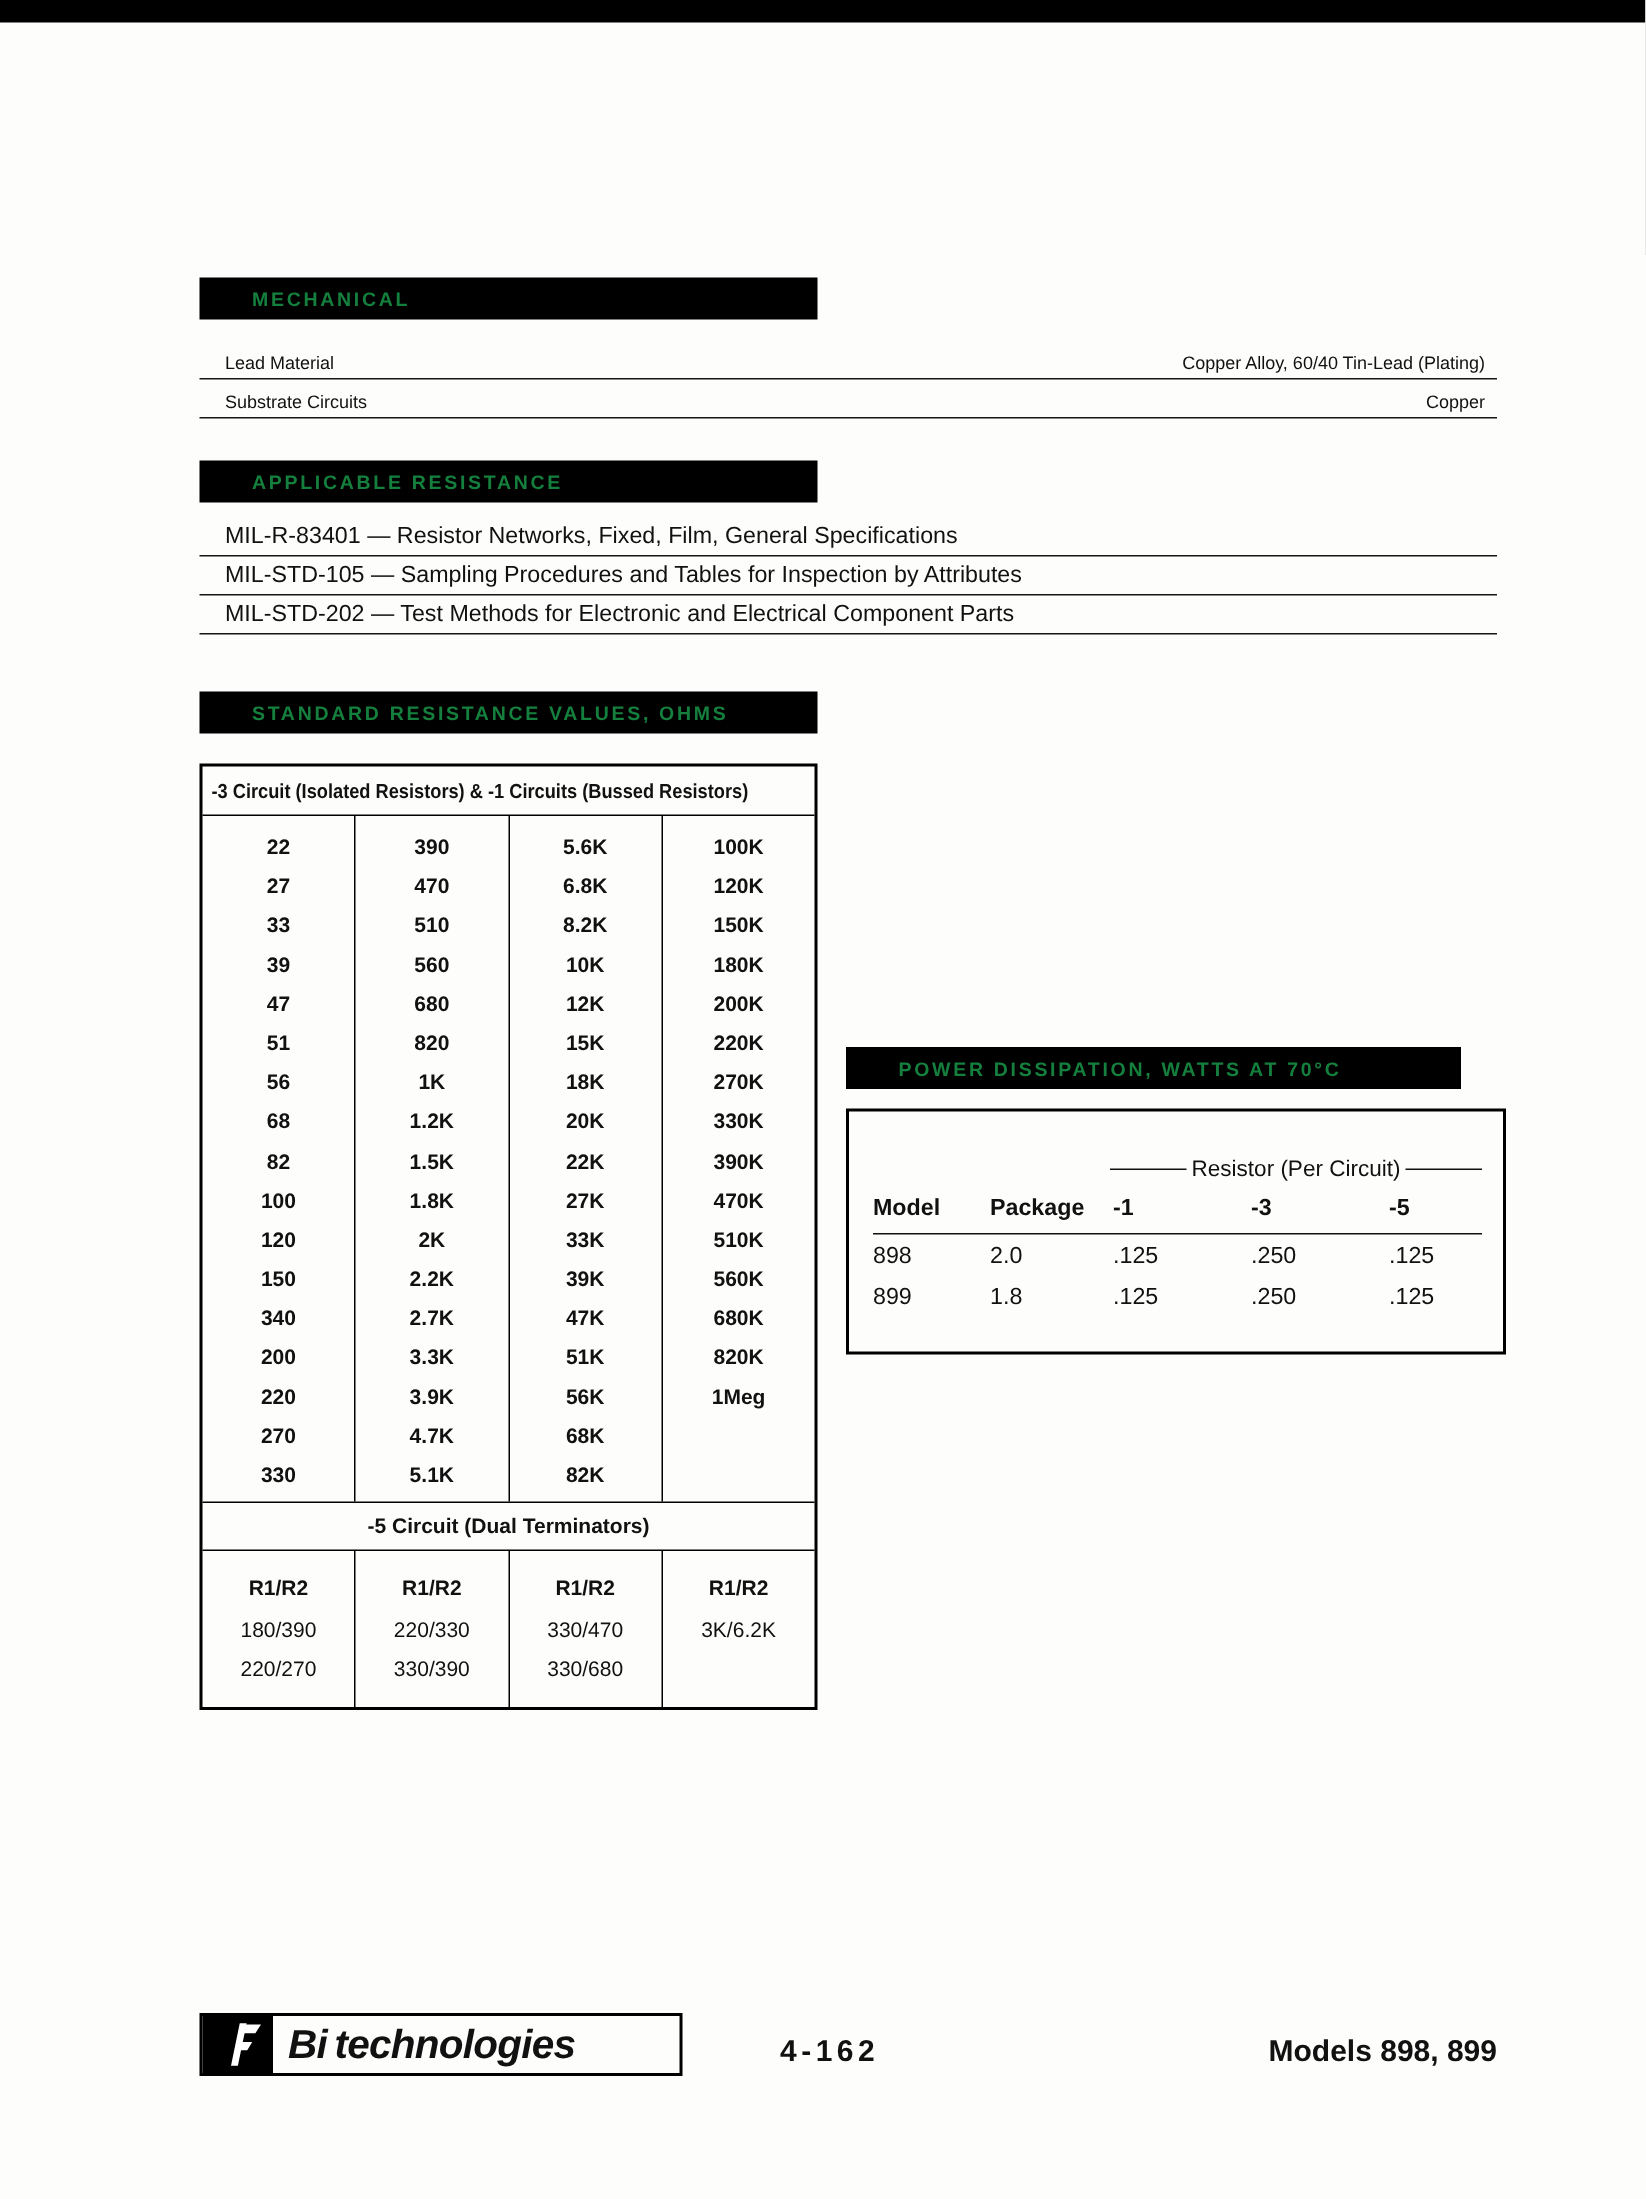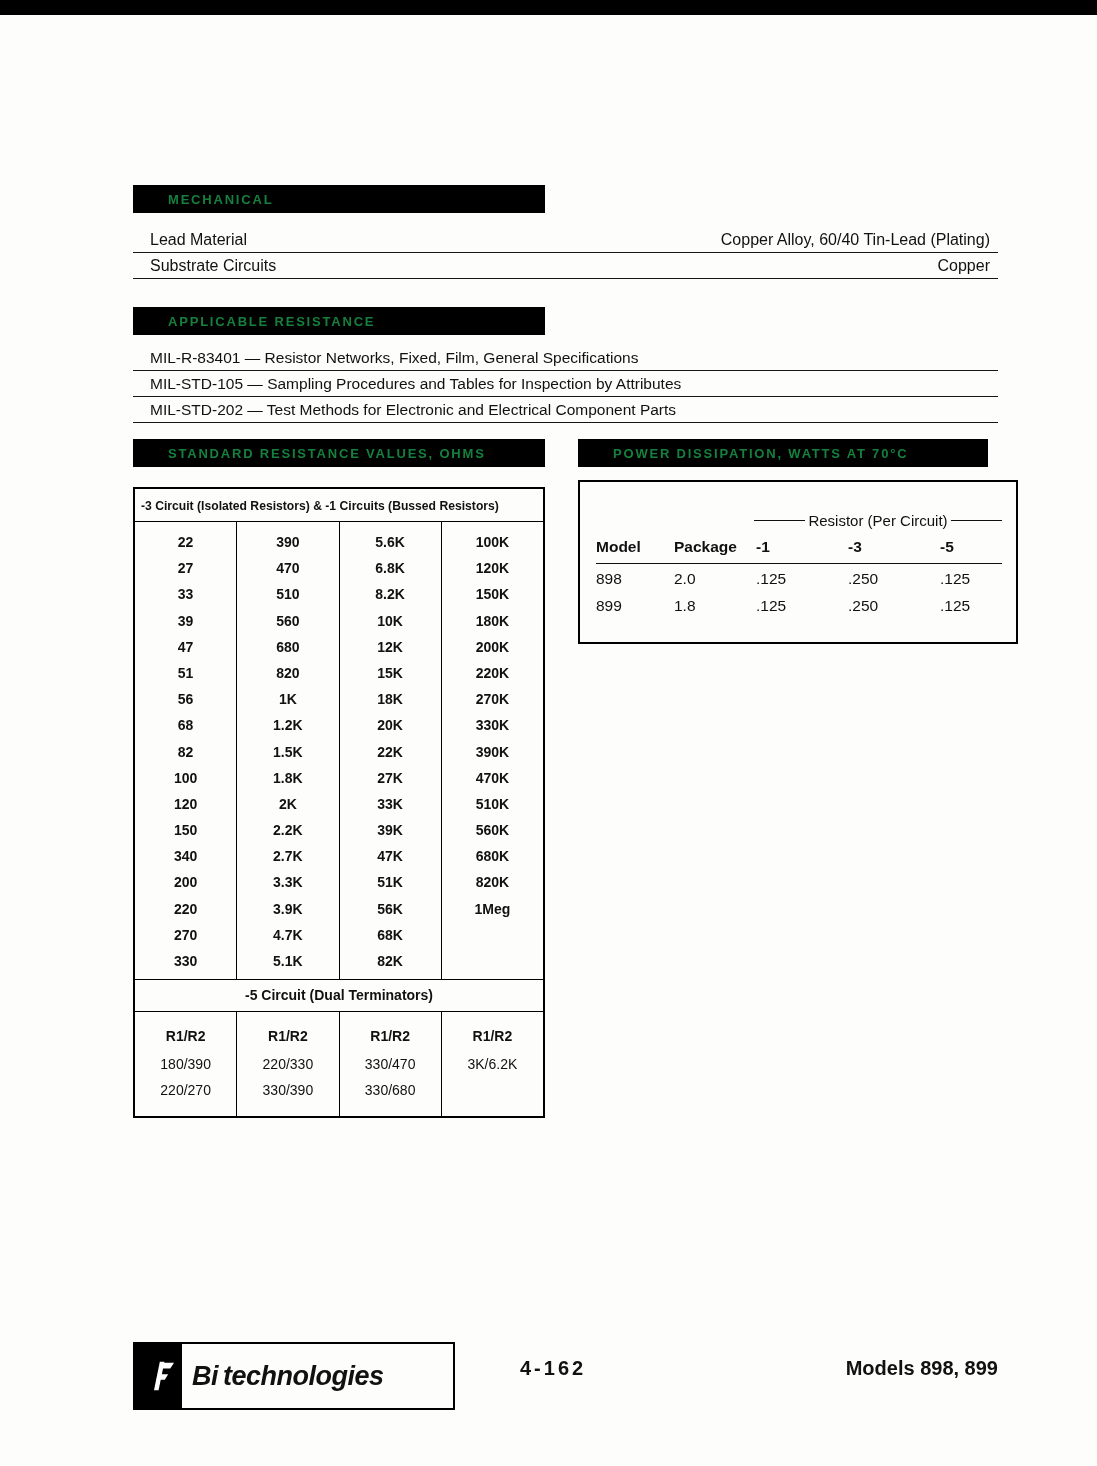--- a/index.html
+++ b/index.html
@@ -24,34 +24,34 @@
     padding-left: 35px; box-sizing: border-box;
     white-space: nowrap;
   }
   .bar-left { width: 412px; }
   .bar-right { width: 410px; }
 
   .spec-rows { margin-top: 14px; }
   .spec-row {
     display: flex; justify-content: space-between; align-items: flex-end;
     height: 26px; border-bottom: 1.5px solid #151515;
-    font-size: 16px; padding: 0 8px 3px 17px; box-sizing: border-box;
+    font-size: 12px; padding: 0 8px 3px 17px; box-sizing: border-box;
   }
   .spec-label { white-space: nowrap; }
   .spec-value { white-space: nowrap; }
 
   .docs-section { margin-top: 28px; }
   .doc-rows { margin-top: 10px; }
   .doc-row {
     height: 26px; border-bottom: 1.5px solid #151515;
     font-size: 15.5px; padding: 0 0 3px 17px; box-sizing: border-box;
     display: flex; align-items: flex-end; white-space: nowrap;
   }
 
-  .two-col { display: flex; gap: 33px; margin-top: 16px; align-items: flex-start; }
+  .two-col { display: flex; gap: 19px; margin-top: 38px; align-items: center; }
   .col-left { width: 412px; }
   .col-right { width: 410px; }
 
   .res-box { border: 2px solid #000; margin-top: 20px; box-sizing: border-box; width: 412px; background: #fdfdfc; }
   .res-header {
     font-weight: bold; font-size: 13.5px;
     padding: 9px 2px 8px 6px; border-bottom: 1.5px solid #000;
     white-space: nowrap; overflow: hidden;
   }
   .condensed { display: inline-block; transform: scaleX(0.9); transform-origin: 0 50%; white-space: nowrap; }
@@ -84,21 +84,21 @@
     margin-top: 9px; padding-bottom: 7px; border-bottom: 1.5px solid #111;
   }
   .prow {
     display: grid; grid-template-columns: 78px 82px 92px 92px 1fr;
     font-size: 15.5px; height: 27px; line-height: 29px;
   }
 
   .footer { position: absolute; left: 133px; top: 1342px; width: 865px; height: 52px; }
   .logo-box {
     position: absolute; left: 0; top: 0;
-    width: 322px; height: 68px; border: 2.5px solid #000; box-sizing: border-box;
+    width: 322px; height: 42px; border: 2.5px solid #000; box-sizing: border-box;
     display: flex; align-items: center; background: #fdfdfc;
   }
   .logo-mark { width: 47px; height: 100%; background: #000; display: flex; align-items: center; justify-content: center; }
   .logo-text { font-size: 27px; font-weight: bold; font-style: italic; padding-left: 10px; white-space: nowrap; letter-spacing: -0.5px; }
   .logo-text .tech { margin-left: 5px; }
   .page-num {
     position: absolute; left: 387px; top: 0; height: 50px; line-height: 52px;
     font-size: 20px; font-weight: bold; letter-spacing: 3px;
   }
   .models {

